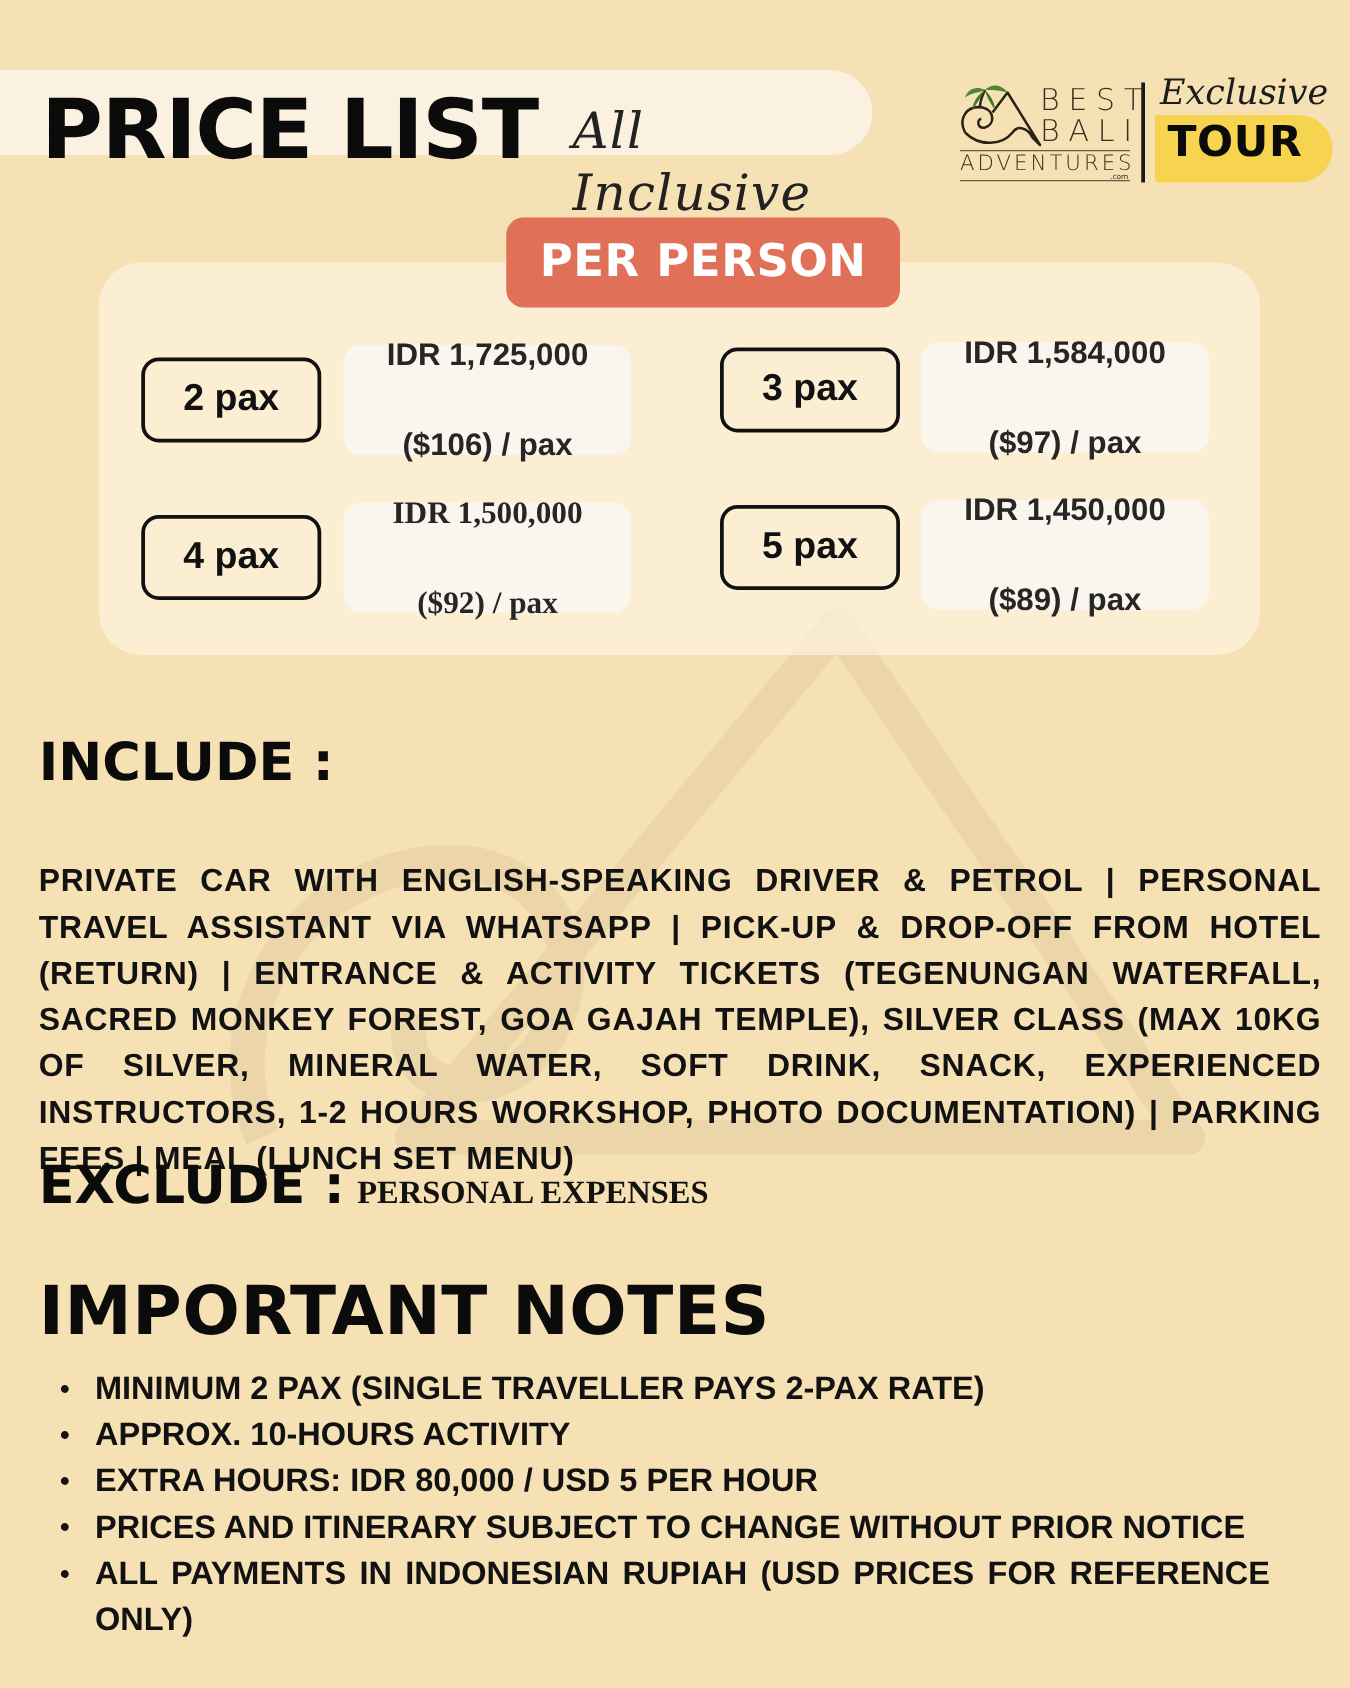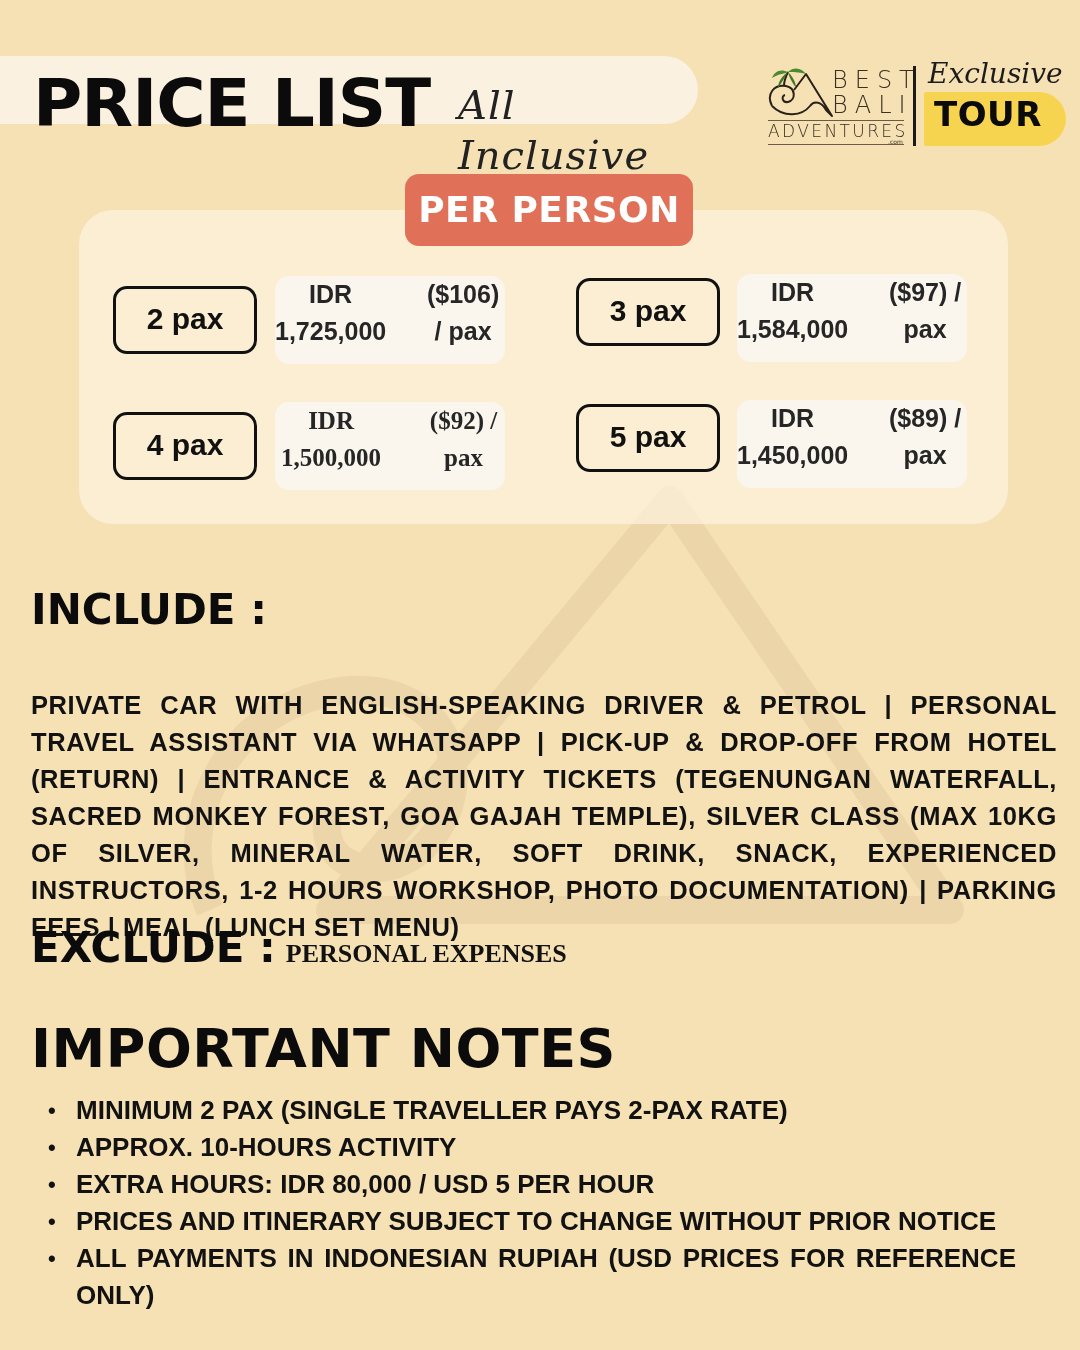--- a/index.html
+++ b/index.html
@@ -72,37 +72,37 @@
     font-family: "DejaVu Sans", sans-serif; font-weight: 900;
     font-size: 34px; color: #0b0b0b; line-height: 40px; letter-spacing: 0.5px;
   }
 
   
   .price-panel {
     position: absolute; left: 79px; top: 210px; width: 929px; height: 314px;
     background: rgba(252, 243, 222, 0.72); border-radius: 34px;
   }
   .per-person {
-    position: absolute; left: 405px; top: 174px; width: 288px; height: 72px;
+    position: absolute; left: 405px; top: 174px; width: 315px; height: 72px;
     background: #e07058; border-radius: 14px;
     color: #fff; font-weight: 700; font-size: 36px; text-align: center; line-height: 72px;
     font-family: "DejaVu Sans", sans-serif; letter-spacing: 0.5px;
   }
   .pax-tag {
     position: absolute; width: 144px; height: 68px;
     border: 3.5px solid #111; border-radius: 14px;
     font-weight: 700; font-size: 30px; line-height: 60px; text-align: center; color: #111;
     font-family: Liberation Sans, sans-serif;
   }
   .price-chip {
     position: absolute; width: 230px; height: 88px;
     background: #faf6ee; border-radius: 14px;
     text-align: center; font-family: "Liberation Sans", sans-serif;
     font-weight: 700; font-size: 25px; color: #262626;
-    display: flex; flex-direction: row; justify-content: center; line-height: 37px; gap: 35px;
+    display: flex; flex-direction: column; justify-content: center; line-height: 37px; gap: 35px;
   }
 
   
   .section-heading {
     position: absolute; left: 31px;
     font-family: "DejaVu Sans", sans-serif; font-weight: 900; color: #0b0b0b;
   }
   .include-heading { top: 584px; font-size: 42px; line-height: 52px; }
   .include-body {
     position: absolute; left: 31px; top: 643px; width: 1026px;

